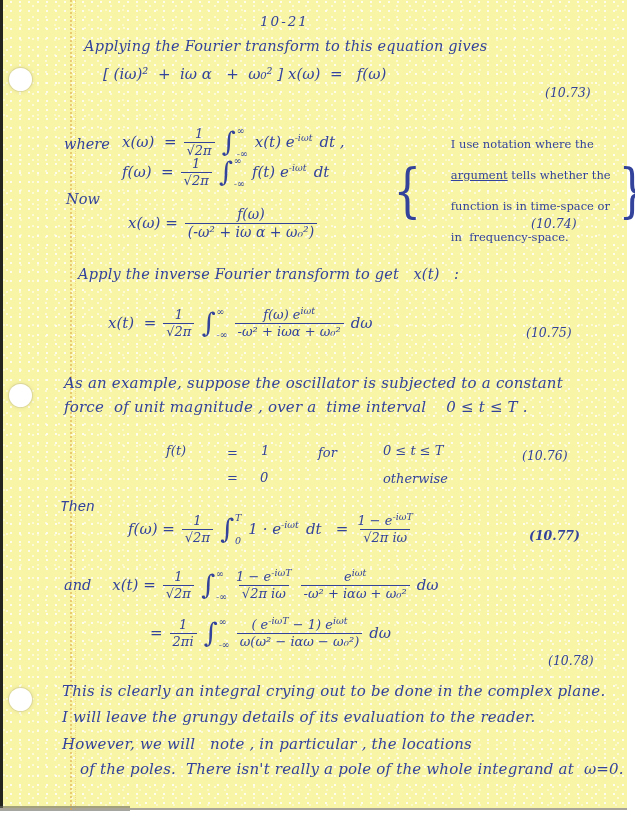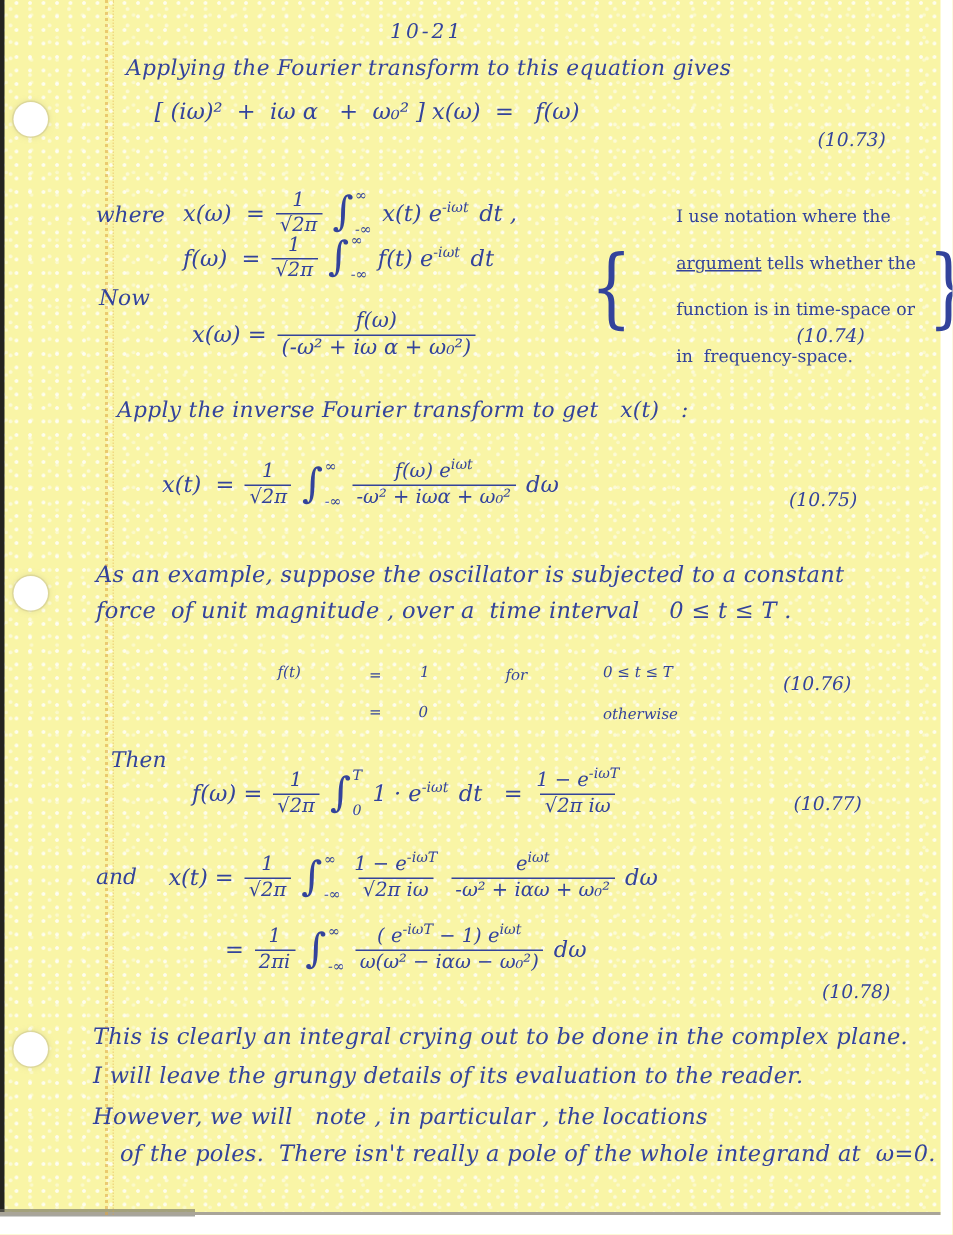--- a/index.html
+++ b/index.html
@@ -56,21 +56,21 @@
   .intlims { display:inline-flex; flex-direction:column; justify-content:space-between;
              height:32px; font-size:9.5px; line-height:1; margin-left:1px; }
   sup.exp { font-size:9.5px; line-height:0; letter-spacing:0; }
 
   .note { position:absolute; left:389px; top:121px; display:flex; align-items:center; color:#33439b; }
   .brace { font-size:58px; font-weight:300; font-style:normal; line-height:64px;
            transform:scaleX(.75); color:#33439b; }
   .notetext { font-size:11.5px; line-height:15.5px; margin:0 3px; white-space:pre; }
   .uline { text-decoration:underline; }
 
-  .e76 { position:absolute; font-size:10px; font-style:italic; color:#33439b; white-space:pre;margin-left:19px; }
+  .e76 { position:absolute; font-size:13px; font-style:italic; color:#33439b; white-space:pre; }
 </style>
 </head>
 <body>
 
 <div id="scan">
   <div class="paper"></div>
   <div class="edge-left"></div>
   <div class="edge-bottom-smudge"></div>
   <div class="edge-bottom"></div>
   <div class="margin-line ml1"></div>
@@ -172,42 +172,42 @@
   <span class="e76" style="left:166px; top:443px;">f(t)</span>
   <span class="e76" style="left:227px; top:445px;">=</span>
   <span class="e76" style="left:261px; top:443px;">1</span>
   <span class="e76" style="left:318px; top:445px;">for</span>
   <span class="e76" style="left:383px; top:443px;">0 ≤ t ≤ T</span>
   <div class="eqnum" style="left:522px; top:448px;">(10.76)</div>
   <span class="e76" style="left:227px; top:470px;">=</span>
   <span class="e76" style="left:260px; top:470px;">0</span>
   <span class="e76" style="left:383px; top:471px;font-style:italic;">otherwise</span>
 
-  <div class="hand label" style="left:74px; top:499px;">Then</div>
+  <div class="hand label" style="left:60px; top:499px;font-family:Liberation Mono, monospace;">Then</div>
   <div class="eqrow" style="left:128px; top:508px; height:42px;">
     <span>f(ω) =</span>
     <span class="frac">
       <span class="num">1</span>
       <span class="den">√2π</span>
     </span>
     <span class="intgrp">
       <span class="intsign">∫</span>
       <span class="intlims">
         <span>T</span>
         <span>0</span>
       </span>
     </span>
     <span><span>1 · e</span><sup class="exp">-iωt</sup></span>
     <span>dt   =</span>
     <span class="frac">
       <span class="num"><span>1 − e</span><sup class="exp">-iωT</sup></span>
       <span class="den">√2π iω</span>
     </span>
   </div>
-  <div class="eqnum" style="left:529px; top:528px;">(10.77)</div>
+  <div class="eqnum" style="left:529px; top:528px;font-weight:bold;">(10.77)</div>
 
   <div class="eqrow" style="left:64px; top:564px; height:42px;">
     <span style="margin-right:14px; font-size:14.5px;">and</span>
     <span>x(t) =</span>
     <span class="frac">
       <span class="num">1</span>
       <span class="den">√2π</span>
     </span>
     <span class="intgrp">
       <span class="intsign">∫</span>

